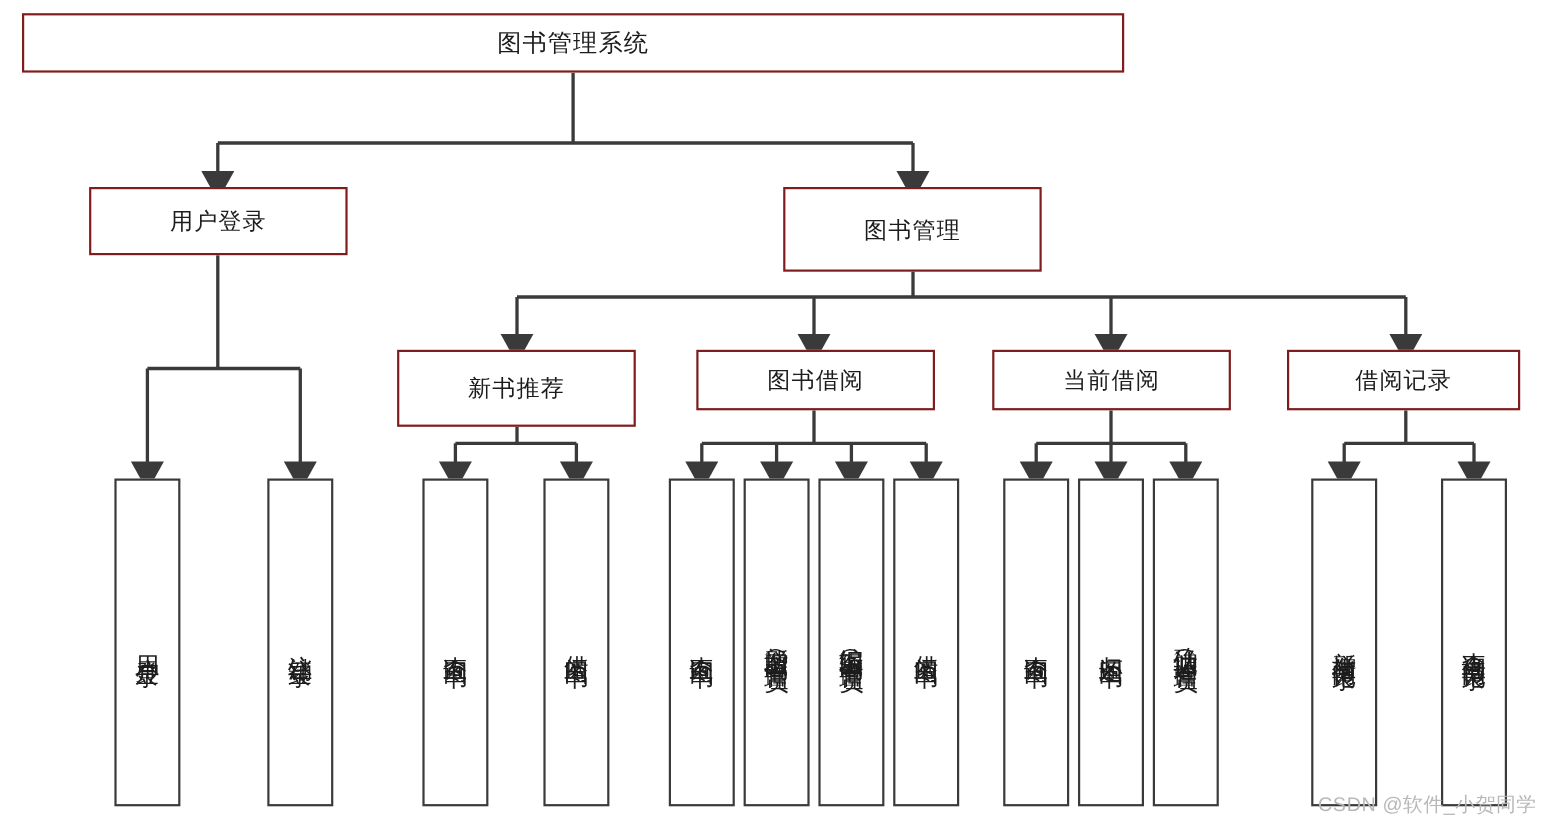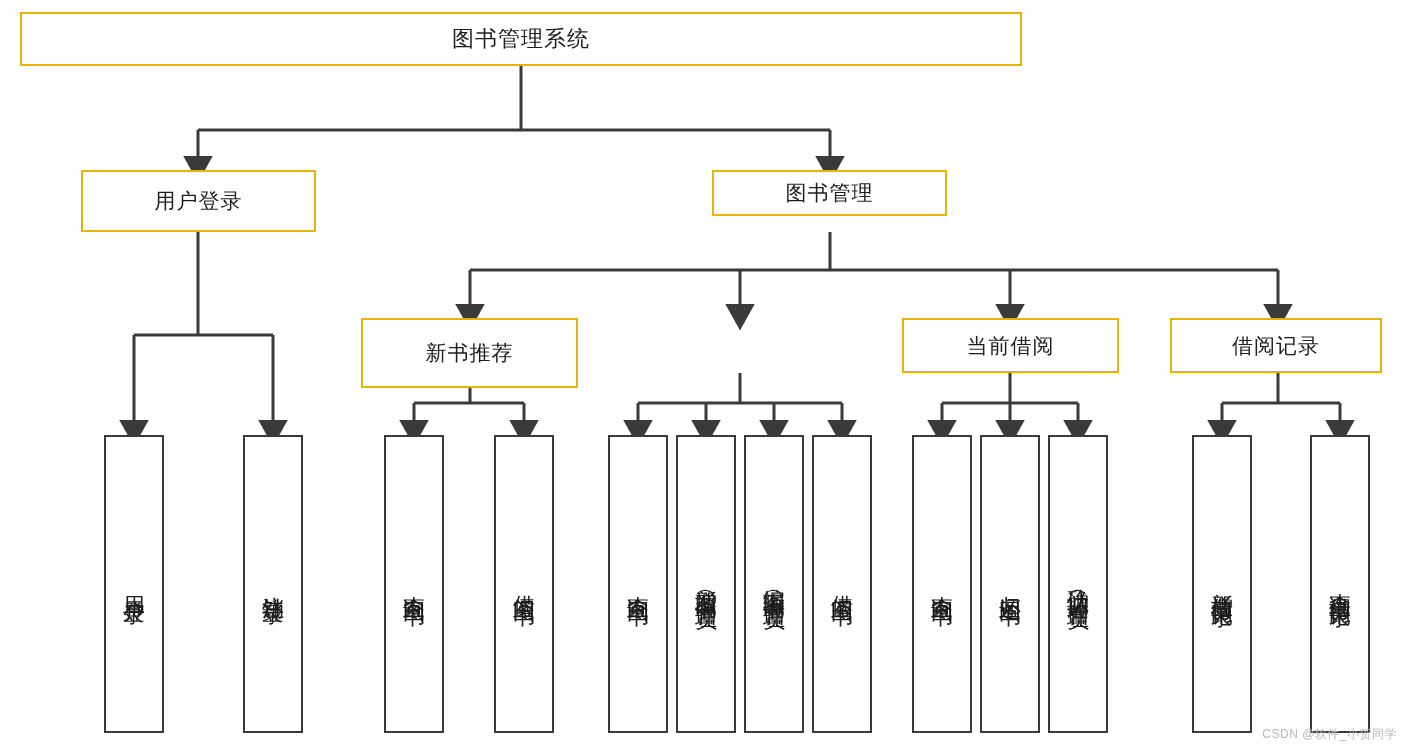--- a/index.html
+++ b/index.html
@@ -2,31 +2,31 @@
 <html><head>
 <meta charset="utf-8">
 <style>
   html,body{margin:0;padding:0;background:#ffffff;}
   body{width:1405px;height:747px;overflow:hidden;
        font-family:"Liberation Sans","DejaVu Sans",sans-serif;}
   #canvas{position:relative;width:1405px;height:747px;}
   svg#wires{position:absolute;left:0;top:0;width:1405px;height:747px;}
 
   .node{position:absolute;box-sizing:border-box;background:#ffffff;
-        border:2px solid #eab308;display:flex;align-items:center;
+        border:2px solid #7f1d1d;display:flex;align-items:center;
         justify-content:center;color:#1c1c1c;}
   .node.h{font-size:21px;letter-spacing:1px;}
   .node.title{font-size:22px;letter-spacing:1px;}
   .leaf{position:absolute;box-sizing:border-box;background:#ffffff;
         border:2px solid #3a3a3a;display:flex;align-items:center;
         justify-content:center;overflow:hidden;}
   .vtext{writing-mode:vertical-rl;text-orientation:upright;
          font-size:22px;line-height:1.08;letter-spacing:3px;color:#1c1c1c;
          white-space:nowrap;}
-  .wm{position:absolute;right:8px;bottom:4px;font-size:12px;color:#b8b8b8;
+  .wm{position:absolute;right:8px;bottom:4px;font-size:18px;color:#b8b8b8;
       letter-spacing:.5px;white-space:nowrap;}
 </style>
 </head>
 <body>
 
 <div id="canvas">
 
   <svg id="wires" viewBox="0 0 1405 747">
     <defs>
       <marker id="arw" markerWidth="12" markerHeight="12" refX="1.5" refY="5" orient="auto" markerUnits="strokeWidth">
@@ -77,26 +77,29 @@
     </g>
   </svg>
 
   <div class="node title" style="left:20px;top:12px;width:1002px;height:54px;">
     <span>图书管理系统</span>
   </div>
 
   <div class="node h" style="left:81px;top:170px;width:235px;height:62px;">
     <span>用户登录</span>
   </div>
-  <div class="node h" style="left:712px;top:170px;width:235px;height:46px;">
+  <div class="node h" style="left:712px;top:170px;width:235px;height:77px;">
     <span>图书管理</span>
   </div>
 
   <div class="node h" style="left:361px;top:318px;width:217px;height:70px;">
     <span>新书推荐</span>
+  </div>
+  <div class="node h" style="left:633px;top:318px;width:217px;height:55px;">
+    <span>图书借阅</span>
   </div>
   <div class="node h" style="left:902px;top:318px;width:217px;height:55px;">
     <span>当前借阅</span>
   </div>
   <div class="node h" style="left:1170px;top:318px;width:212px;height:55px;">
     <span>借阅记录</span>
   </div>
 
   <div class="leaf" style="left:104px;top:435px;width:60px;height:298px;">
     <span class="vtext">用户登录</span>

